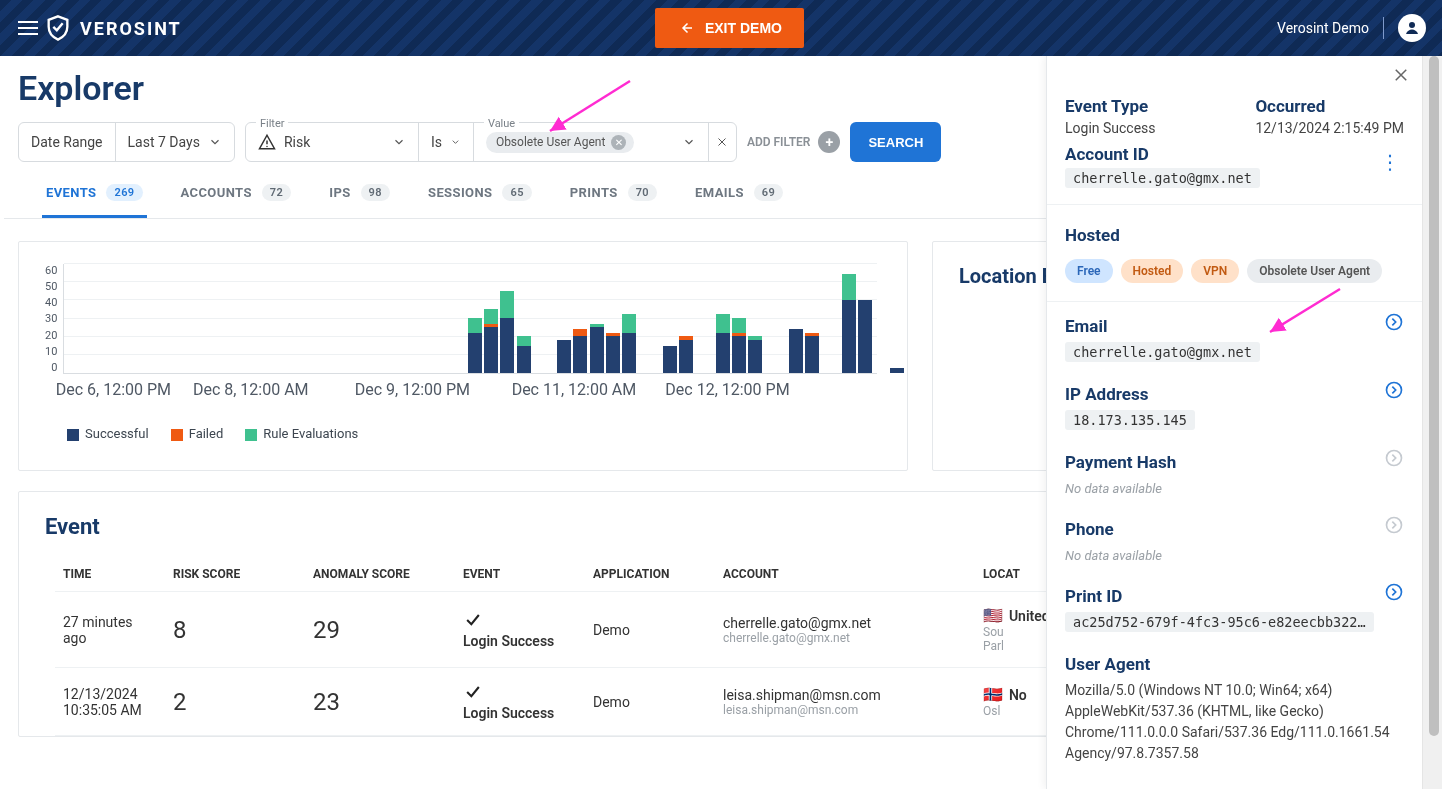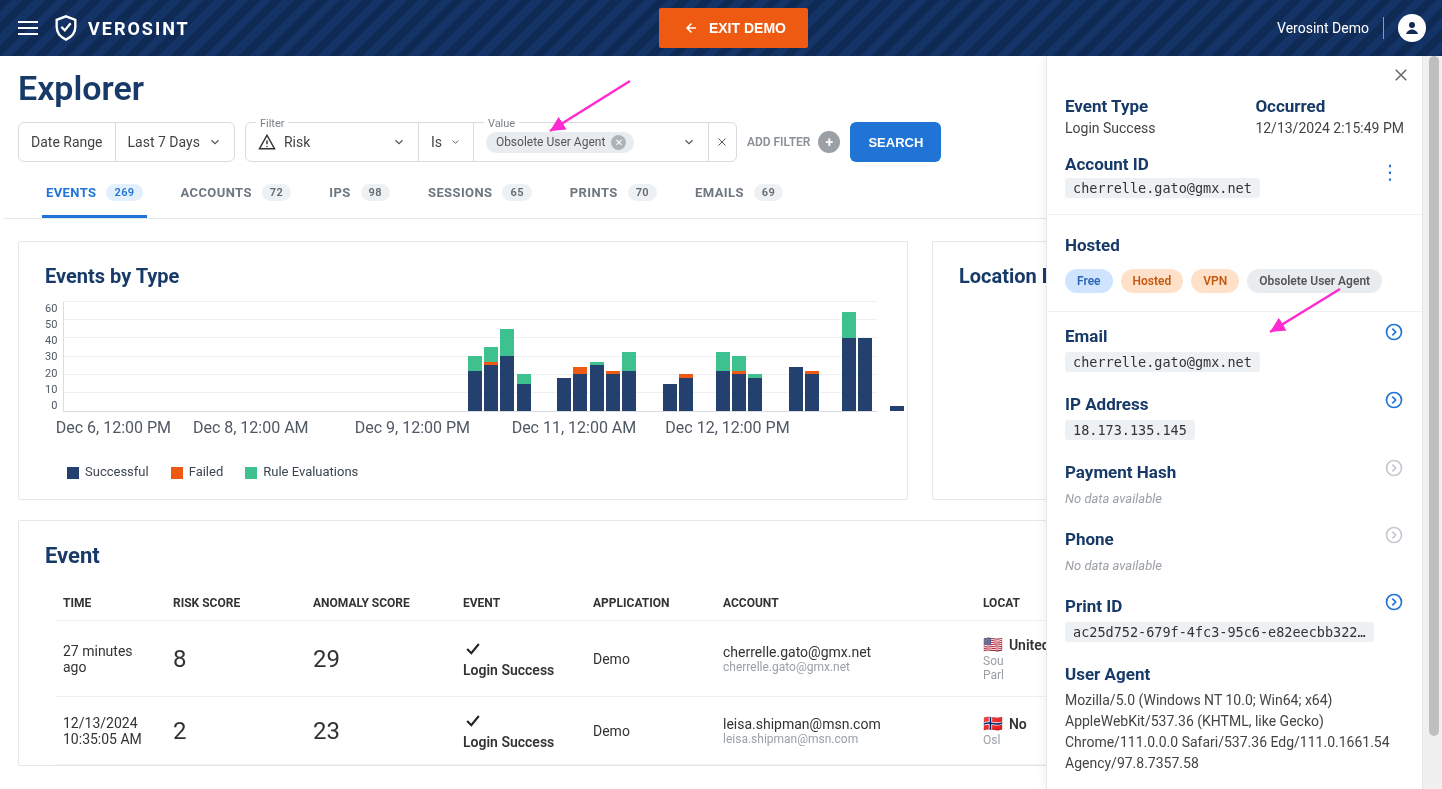--- a/index.html
+++ b/index.html
@@ -6,21 +6,21 @@
   html, body { margin: 0; padding: 0; font-family: -apple-system, BlinkMacSystemFont, "Segoe UI", Roboto, Arial, sans-serif; background: #fff; color: #333; }
   body { width: 1442px; height: 789px; overflow: hidden; position: relative; }
 
   
   .topnav {
     height: 56px;
     background-color: #0f2a55;
     background-image: repeating-linear-gradient(135deg, #0f2a55 0 8px, #143468 8px 16px);
     display: flex; align-items: center; padding: 0 16px; color: #fff;
   }
-  .nav-left { display:flex; align-items:center; gap:12px; }
+  .nav-left { display:flex; align-items:center; gap:4px; }
   .hamburger { width:24px; height:24px; display:flex; flex-direction:column; justify-content:center; gap:4px; cursor:pointer; }
   .hamburger span { display:block; height:2px; background:#fff; width:20px; margin:0 auto; }
   .logo { display:flex; align-items:center; gap:8px; font-weight:700; letter-spacing:2px; font-size:18px; }
   .logo-shield { width:28px; height:28px; }
   .nav-center { flex:1; display:flex; justify-content:center; }
   .exit-demo { background:#ef5a12; color:#fff; border:none; height:40px; padding:0 22px; font-weight:700; font-size:14px; display:flex; align-items:center; gap:10px; cursor:pointer; border-radius:2px; }
   .nav-right { display:flex; align-items:center; gap:14px; font-size:14px; }
   .nav-divider { width:1px; height:22px; background:#7f9acb; }
   .avatar-circle { width:28px; height:28px; border-radius:50%; background:#fff; display:flex; align-items:center; justify-content:center; }
 
@@ -239,21 +239,20 @@
           <span class="tab-badge">70</span>
         </div>
         <div class="tab">
           <span>EMAILS</span>
           <span class="tab-badge">69</span>
         </div>
       </div>
 
     <div class="cards-row">
       <div class="card events-type">
-        <h3>Events by Type</h3>
         <div class="chart-wrap">
           <div class="y-axis" id="y-axis">
               <span>60</span>
               <span>50</span>
               <span>40</span>
               <span>30</span>
               <span>20</span>
               <span>10</span>
               <span>0</span>
             </div>
@@ -456,21 +455,21 @@
       <div class="kv-row">
         <div>
           <div class="dlabel">Event Type</div>
           <div class="dval">Login Success</div>
         </div>
         <div>
           <div class="dlabel">Occurred</div>
           <div class="dval">12/13/2024 2:15:49 PM</div>
         </div>
       </div>
-      <div class="kv-row" style="align-items:center; margin-top:10px;">
+      <div class="kv-row" style="align-items:center; ">
         <div>
           <div class="dlabel">Account ID</div>
           <span class="code-pill">cherrelle.gato@gmx.net</span>
         </div>
         <span class="dots">⋮</span>
       </div>
     </div>
 
     <div style="padding:12px 18px 0;">
         <div class="dlabel">Hosted</div>

